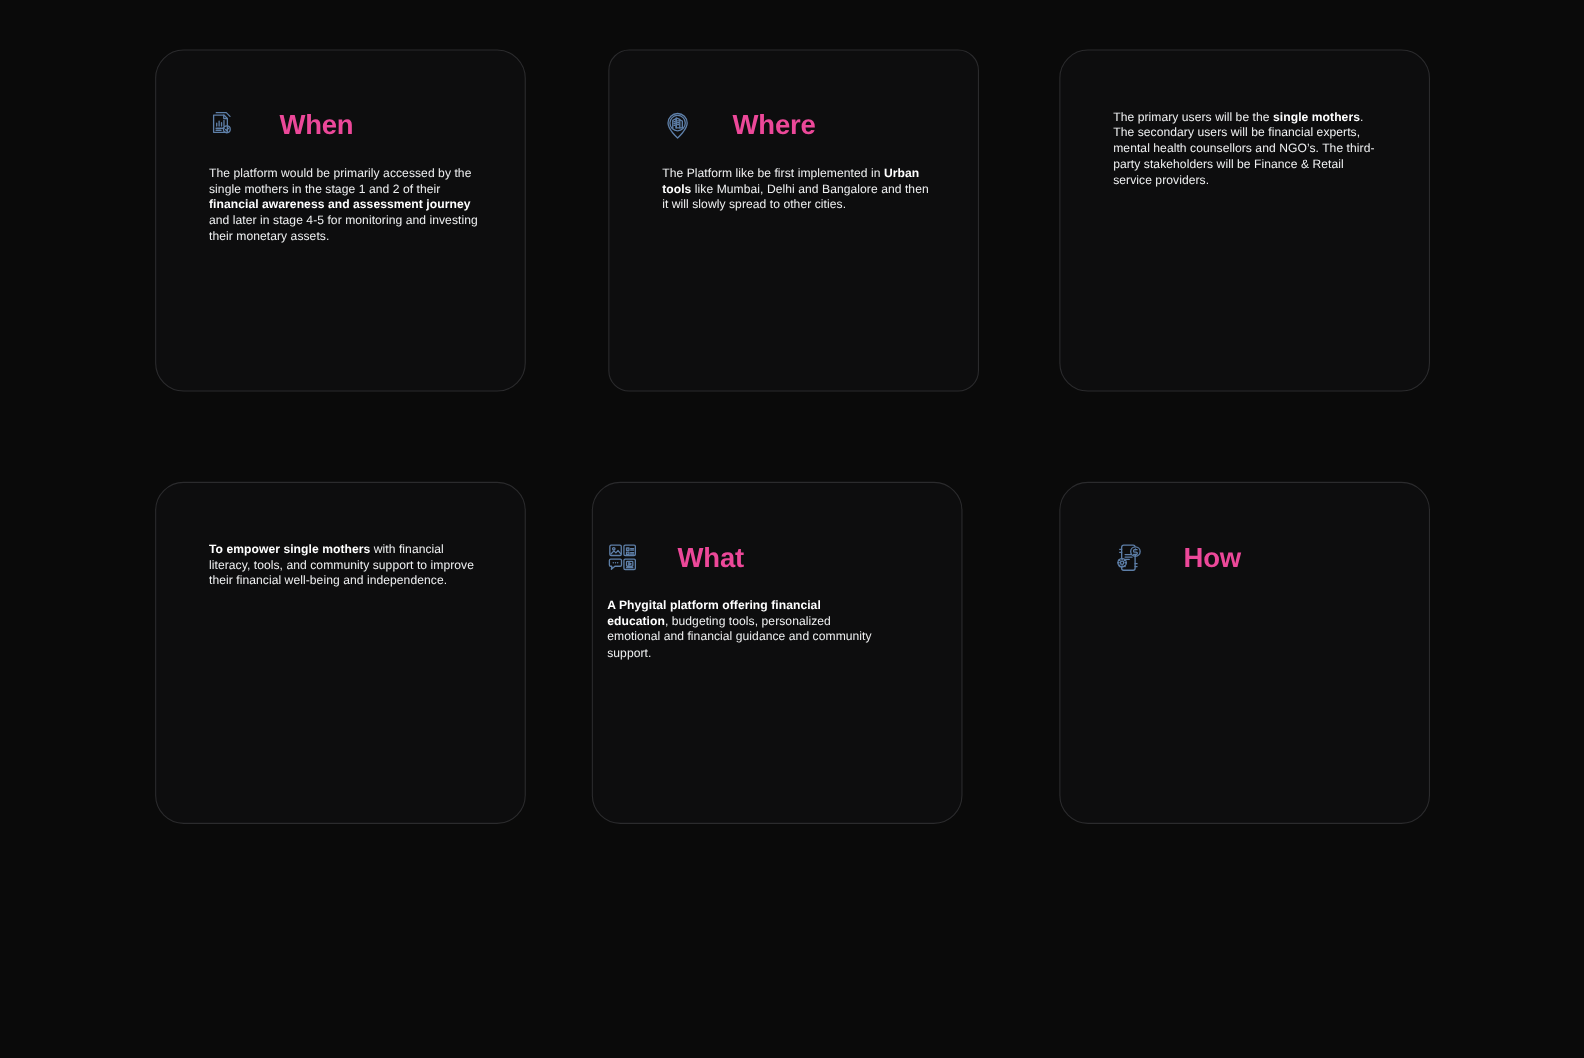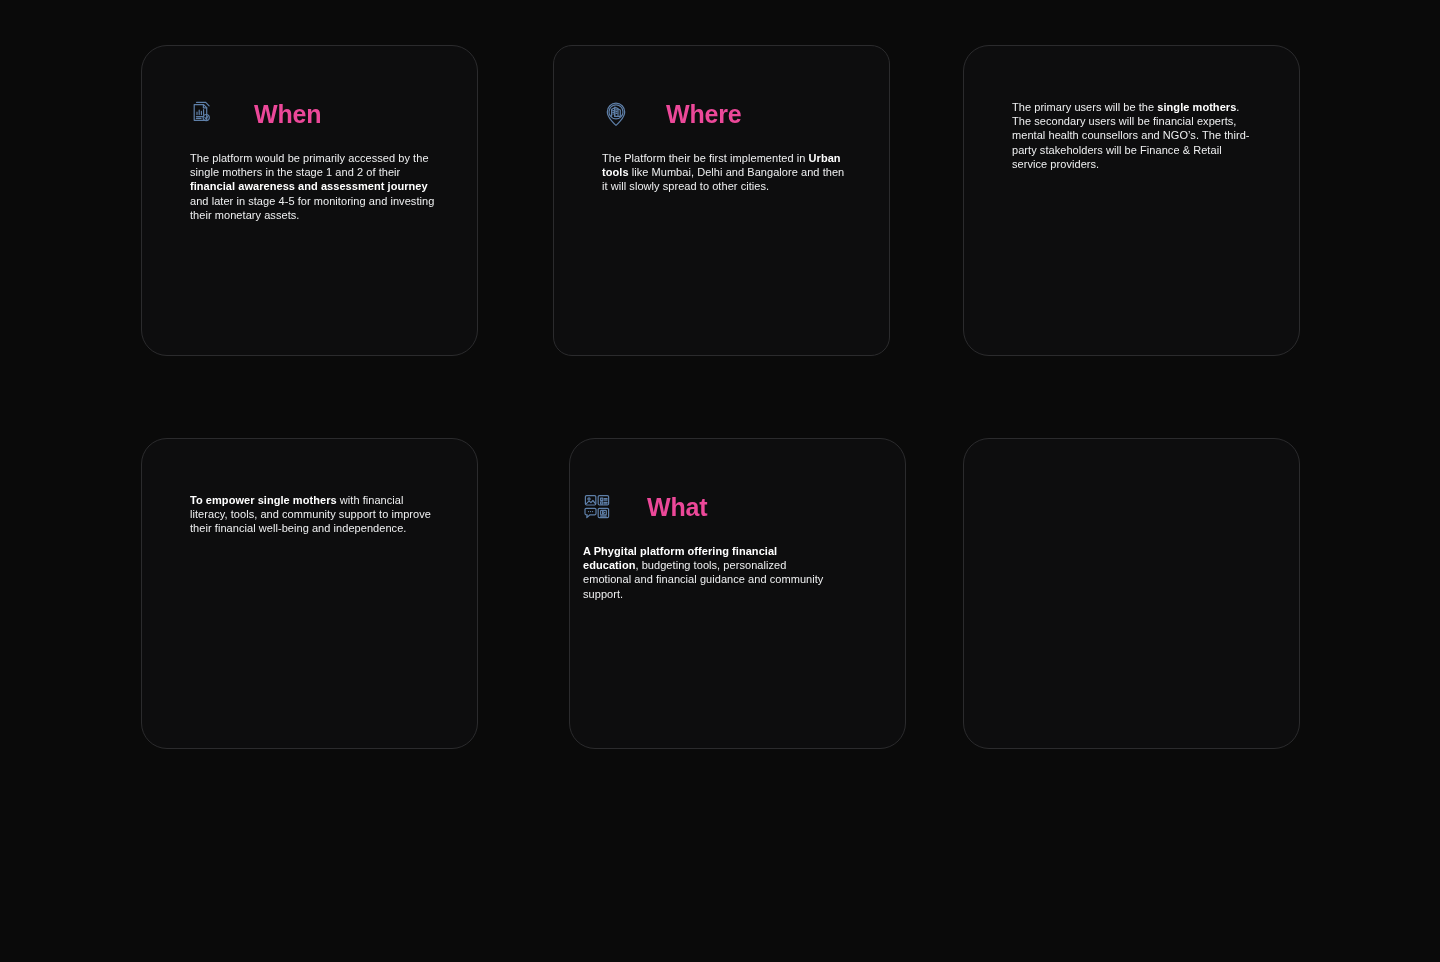--- a/index.html
+++ b/index.html
@@ -28,21 +28,21 @@
     border-radius: 26px;
     padding: 54px 40px 20px 48px;
   }
 
   
   .card.c0 { left: 141px; top: 45px; }
   .card.c1 { left: 553px; top: 45px; border-radius: 19px; }
   .card.c2 { left: 963px; top: 45px; }
   
   .card.c3 { left: 141px; top: 438px; }
-  .card.c4 { left: 569px; top: 438px; padding-left: 13px; }
+  .card.c4 { left: 538px; top: 438px; padding-left: 13px; }
   .card.c5 { left: 963px; top: 438px; }
 
   .card-head {
     display: flex;
     align-items: center;
     gap: 13px;
     margin-bottom: 23px;
   }
 
   .card-icon {
@@ -103,21 +103,21 @@
           <path d="M14 25.4C14 25.4 5.3 17.9 5.3 11.9A8.7 8.7 0 0 1 14 3.2a8.7 8.7 0 0 1 8.7 8.7c0 6-8.7 13.5-8.7 13.5z"></path>
           <circle cx="14" cy="11.9" r="7"></circle>
           <path d="M9.6 16.3V9.4l3.1-1.7v8.6"></path>
           <path d="M12.7 16.3V7.1l3.3 1.5v7.7h-3.3z"></path>
           <path d="M16 16.3h2.3V10l-2.3-1"></path>
           <path d="M10.7 10.6h1M10.7 12.3h1M10.7 14h1M13.9 9.9h1.2M13.9 11.6h1.2M13.9 13.3h1.2"></path>
         </svg>
       </span>
       <span class="card-title">Where</span>
     </div>
-    <div class="card-body"><span>The Platform their be first implemented in </span><b>Urban tools</b><span> like Mumbai, Delhi and Bangalore and then it will slowly spread to other cities.</span></div>
+    <div class="card-body"><span>The Platform like be first implemented in </span><b>Urban tools</b><span> like Mumbai, Delhi and Bangalore and then it will slowly spread to other cities.</span></div>
   </div>
 
   <div class="card c2">
     <div class="card-body"><span>The primary users will be the </span><b>single mothers</b><span>. The secondary users will be financial experts, mental health counsellors and NGO’s. The third-party stakeholders will be Finance &amp; Retail service providers.</span></div>
   </div>
 
   <div class="card c3">
     <div class="card-body"><b>To empower single mothers</b><span> with financial literacy, tools, and community support to improve their financial well-being and independence.</span></div>
   </div>
 
@@ -138,15 +138,31 @@
           <path d="M19.6 18.4l2.1 1.2-2.1 1.3z"></path>
           <path d="M17.6 23.1h5.7"></path>
         </svg>
       </span>
       <span class="card-title">What</span>
     </div>
     <div class="card-body"><b>A Phygital platform offering financial education</b><span>, budgeting tools, personalized emotional and financial guidance and community support.</span></div>
   </div>
 
   <div class="card c5">
+    <div class="card-head">
+      <span class="card-icon">
+        <svg viewBox="0 0 28 28" fill="none" stroke="currentColor" stroke-width="1.2" stroke-linecap="round" stroke-linejoin="round">
+          <path d="M9.5 2.6h8.6c1 0 1.8.8 1.8 1.8v19.2c0 1-.8 1.8-1.8 1.8H9.5c-1 0-1.8-.8-1.8-1.8V4.4c0-1 .8-1.8 1.8-1.8z"></path>
+          <path d="M7.7 6.4H5.9M7.7 9.1H5.9M19.9 6.4h1.8M19.9 9.1h1.8M7.7 19.4H5.9M7.7 22.1H5.9M19.9 19.4h1.8M19.9 22.1h1.8"></path>
+          <path d="M10.8 11.2h6.4M10.8 13.4h6.4M10.8 15.6h3.8"></path>
+          <circle cx="20.2" cy="8.4" r="4.3" fill="#0d0d0e"></circle>
+          <path d="M21.7 6.7h-2.1a1.1 1.1 0 0 0 0 2.2h1.2a1.1 1.1 0 0 1 0 2.2h-2.2"></path>
+          <path d="M20.2 5.9v.8M20.2 11.1v.8"></path>
+          <circle cx="8.1" cy="18.6" r="3.8" fill="#0d0d0e"></circle>
+          <circle cx="8.1" cy="18.6" r="1.5"></circle>
+          <path d="M8.1 14.8v1.1M8.1 21.3v1.1M4.3 18.6h1.1M10.8 18.6h1.1M5.4 15.9l.8.8M10 21.3l.8.8M10.8 15.9l-.8.8M5.4 21.3l.8-.8"></path>
+        </svg>
+      </span>
+      <span class="card-title">How</span>
+    </div>
   </div>
 
 </div>
 
 </body></html>

